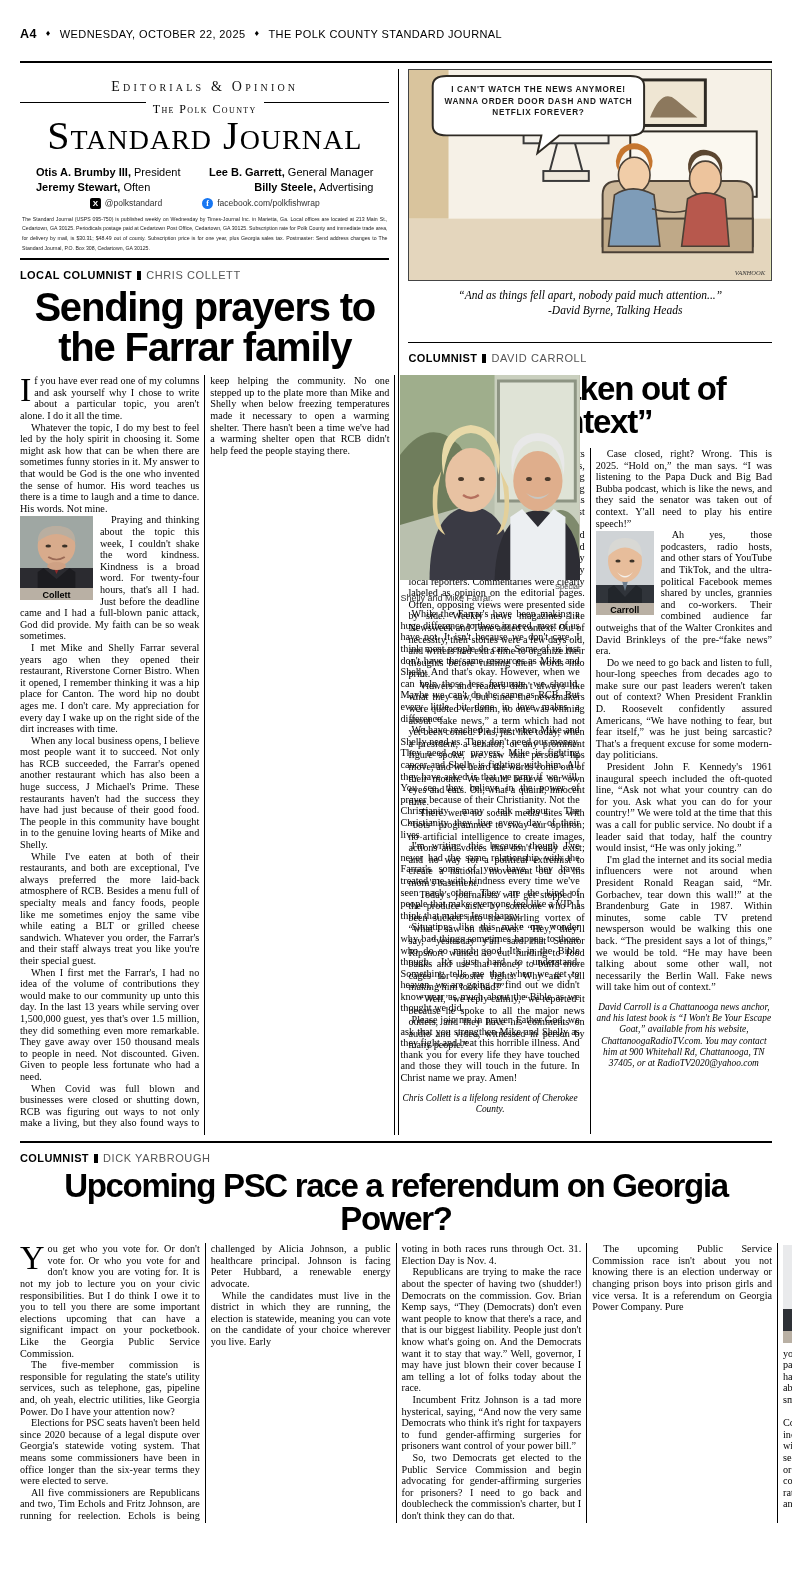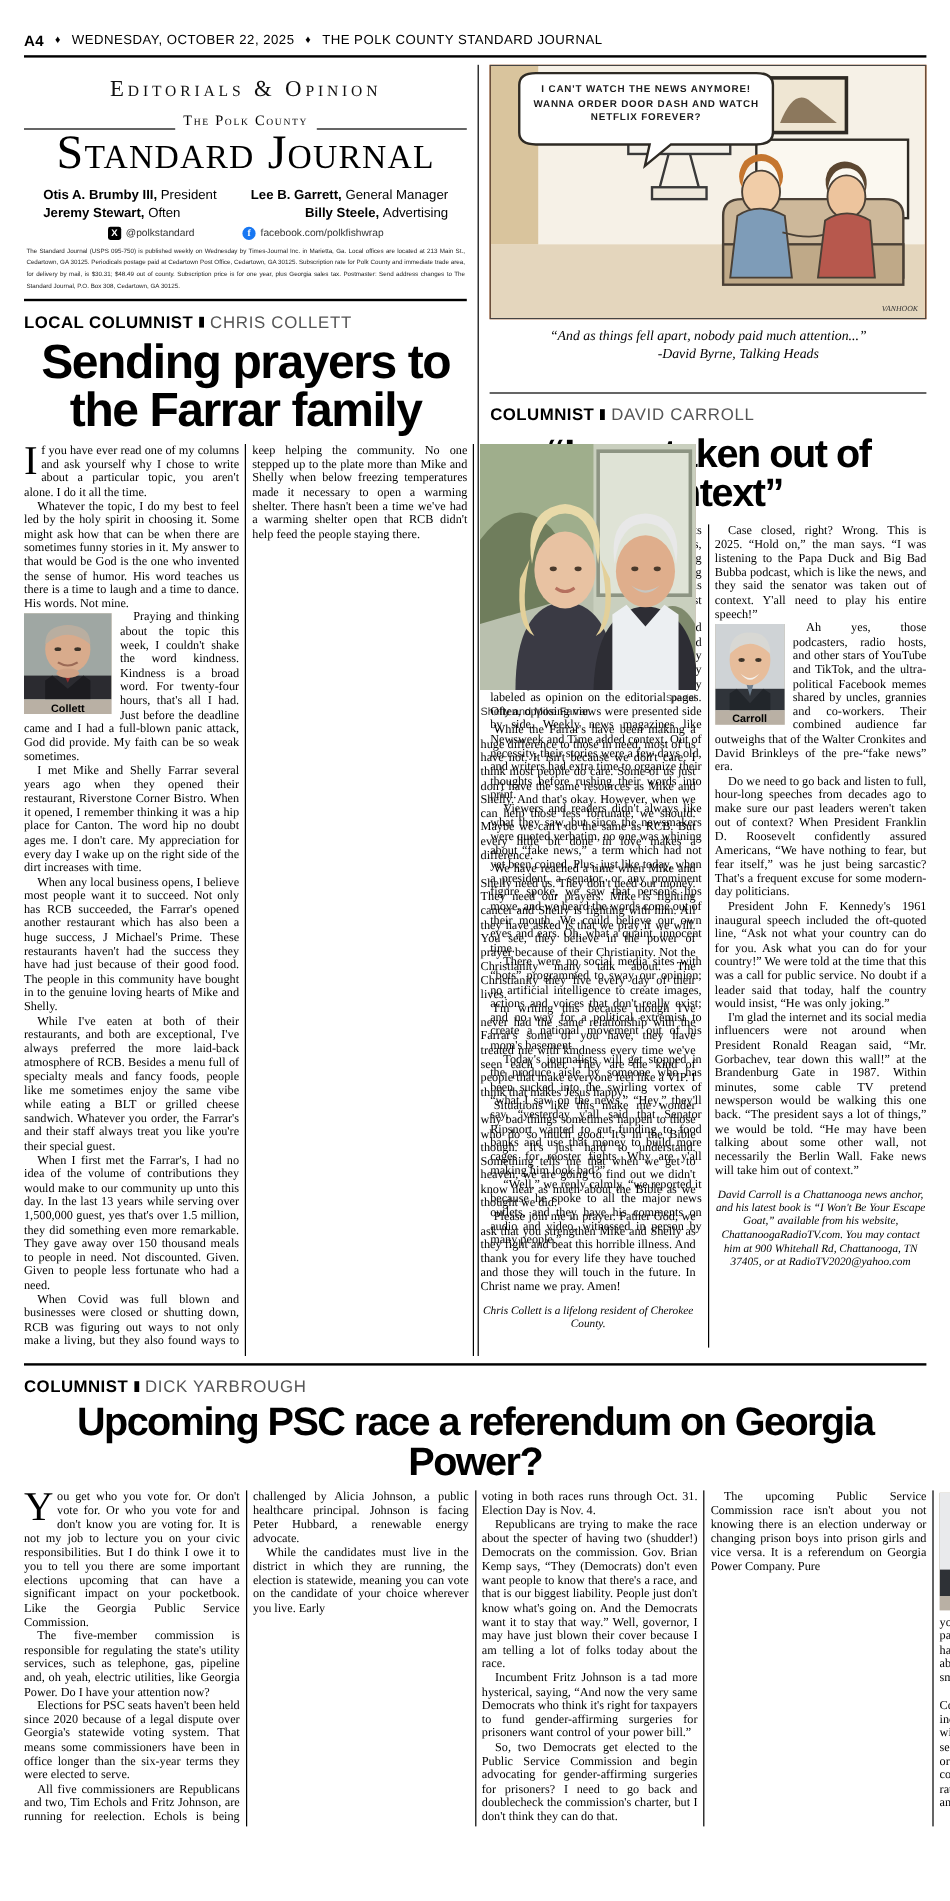--- a/index.html
+++ b/index.html
@@ -12,41 +12,41 @@
     color: #000;
     overflow: hidden;
   }
   .page { width:792px; height:1584px; padding: 0 20px; position:relative; }
 
   
   .folio {
     display:flex; align-items:center; gap:9px;
     font-family:"Liberation Sans", sans-serif;
     font-size:11px; letter-spacing:.4px;
-    padding-top:27px; padding-bottom:5px;
+    padding-top:27px; padding-bottom:20px;
   }
   .folio .pg { font-weight:bold; font-size:12.5px; }
   .folio .dia { font-size:9px; transform:translateY(-1px); }
   .rule-thick { border-bottom:2px solid #000; }
   .rule-thin { border-bottom:1px solid #000; }
 
   
   .top { display:flex; margin-top:6px; }
   .col-left { width:374px; }
   .gutter { width:1px; background:#000; margin:0 9px; align-self:stretch; }
   .col-right { width:368px; }
 
   
   .eo {
     text-align:center; font-family:"Liberation Serif", serif;
-    font-size:19px; letter-spacing:3.2px; font-variant:small-caps;
+    font-size:14px; letter-spacing:3.2px; font-variant:small-caps;
     margin-top:10px; color:#111;
   }
   .mast-kicker {
-    display:flex; align-items:flex-end; gap:7px; margin-top:7px;
+    display:flex; align-items:flex-start; gap:7px; margin-top:7px;
   }
   .mast-kicker .ln { flex:1; height:1px; background:#000; }
   .mast-kicker .tx {
     font-variant:small-caps; font-size:12px; letter-spacing:1.4px;
     font-family:"Liberation Serif", serif;
   }
   .mast-title {
     text-align:center; font-family:"Liberation Serif", serif;
     font-size:40px; line-height:1.02; letter-spacing:1px;
     font-variant:small-caps; margin-top:-1px;
@@ -72,21 +72,21 @@
   }
   .colophon {
     margin-top:6px; font-family:"Liberation Sans", sans-serif;
     font-size:5.2px; line-height:1.85; color:#222; text-align:justify;
     padding:0 2px;
   }
 
   
   .kicker {
     display:flex; align-items:center; gap:5px;
-    font-family:"Liberation Sans", sans-serif; font-size:14px;
+    font-family:"Liberation Sans", sans-serif; font-size:11px;
     letter-spacing:.4px; margin-top:9px; margin-bottom:5px;
   }
   .kicker .k1 { font-weight:bold; }
   .kicker .sq { width:4px;height:9px;background:#000; display:inline-block;}
   .kicker .k2 { color:#555; letter-spacing:.6px;}
   .hl {
     font-family:"Liberation Sans", sans-serif; font-weight:bold;
     line-height:1.0; letter-spacing:-1.2px;
   }
   .hl-1 { font-size:40px; text-align:center; margin:6px 0 8px; }
@@ -126,21 +126,21 @@
   .mug-name {
     font-family:"Liberation Sans", sans-serif; font-weight:bold; font-size:9px;
     text-align:center; padding-top:2px;
   }
   .mug-wrap-l { float:left; margin:2px 7px 2px 0; }
 
   
   .face { width:100%; height:100%; display:block; }
 
   
-  .cartoon { width:100%; height:212px; border:1px solid #444; background:#f97316; position:relative; overflow:hidden;}
+  .cartoon { width:100%; height:212px; border:1px solid #444; background:#bef264; position:relative; overflow:hidden;}
   .quote-blk {
     font-family:"Liberation Serif", serif; font-style:italic; font-size:11.5px;
     text-align:center; margin-top:7px; line-height:15px;
   }
   .quote-blk .attr { display:block; padding-left:50px; }
 
   
   .bottom { margin-top:8px; }
 </style>
 </head>

